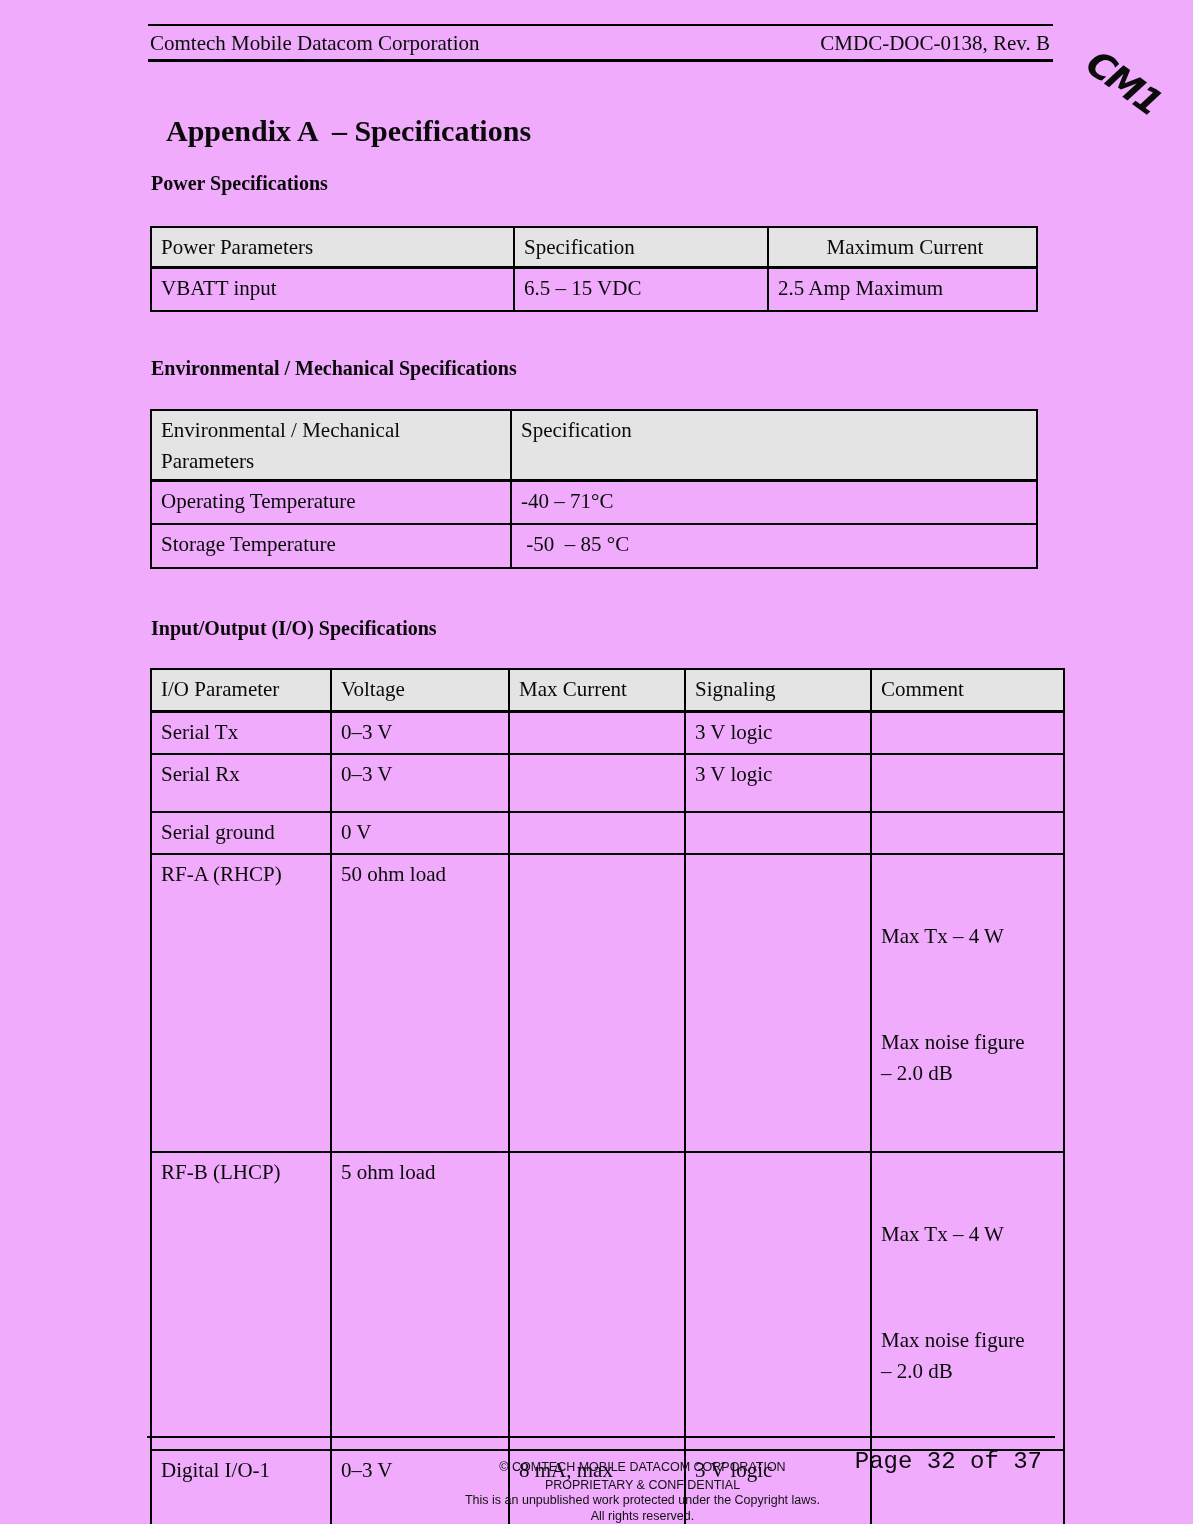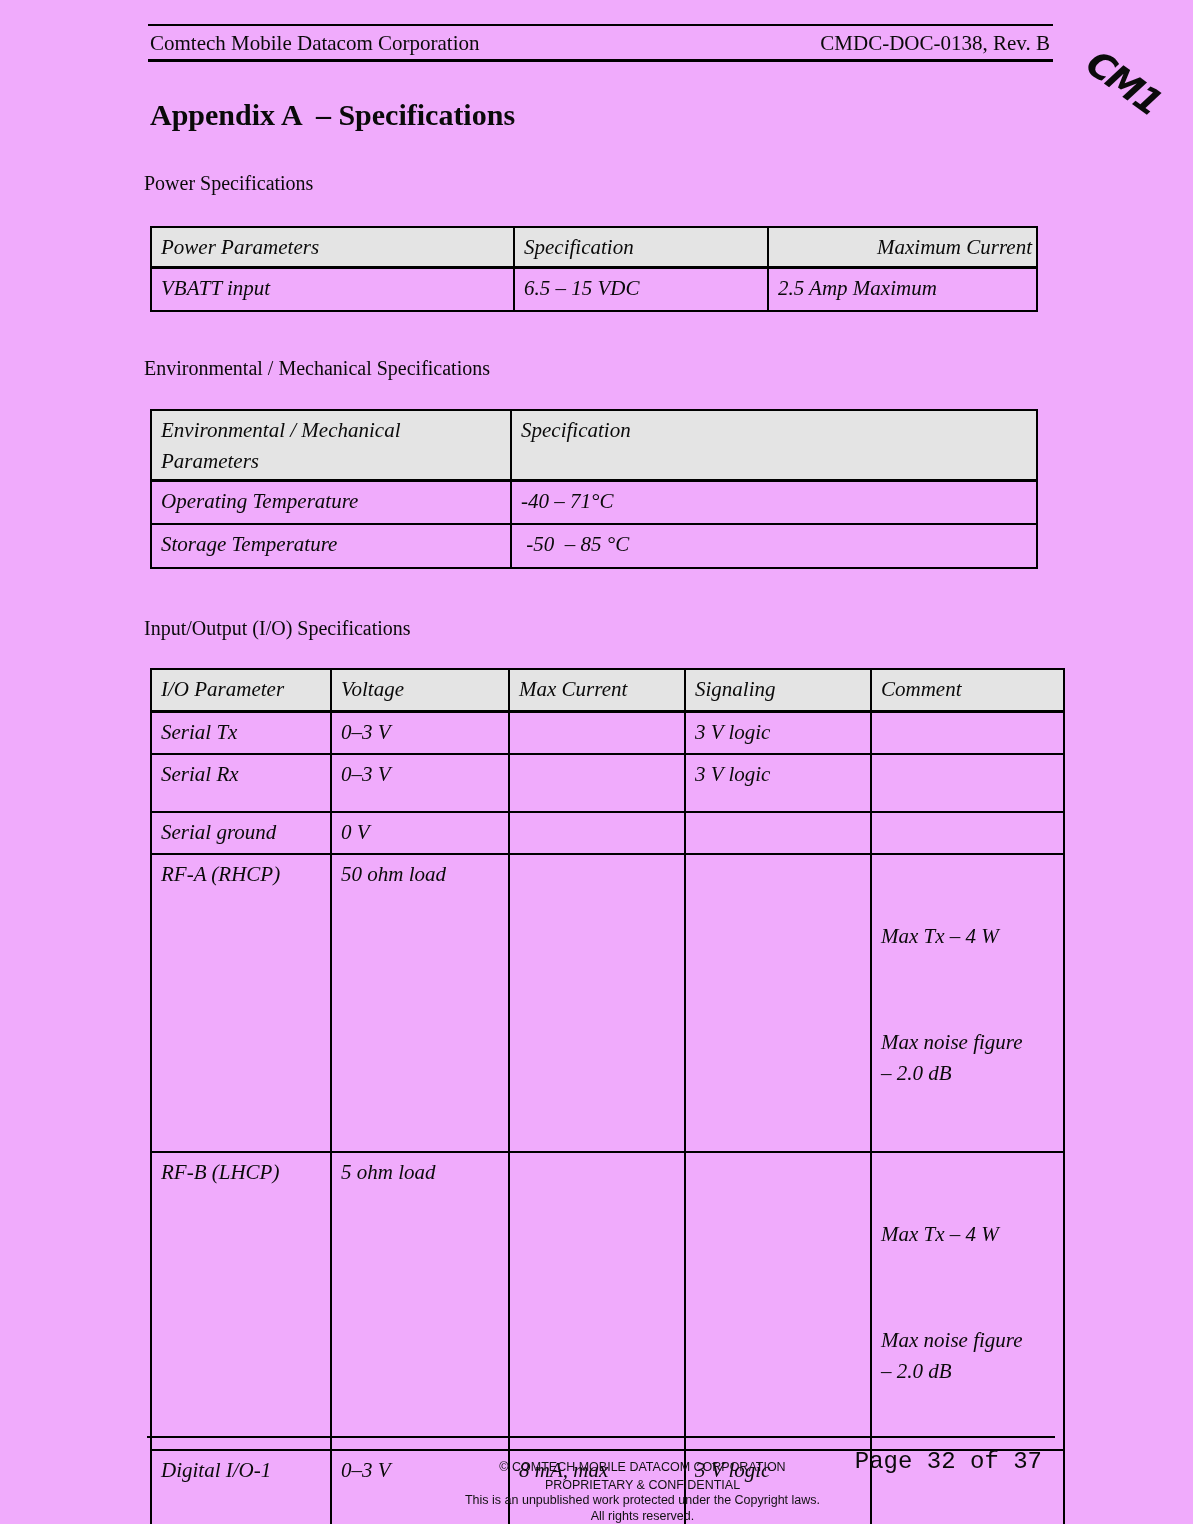--- a/index.html
+++ b/index.html
@@ -34,29 +34,29 @@
     font-family: "DejaVu Sans", sans-serif;
     font-weight: 900; font-style: italic;
     font-size: 36px; letter-spacing: -2px;
     transform: rotate(36deg);
     transform-origin: left top;
     color: #0b0b0b;
   }
   .title {
     position: absolute;
     left: 150px; top: 98px;
-    margin: 0;
+    margin: 16px;
     font-size: 30px; font-weight: bold;
     white-space: pre-wrap;
   }
   .sec-heading {
     position: absolute;
-    left: 144px;
+    left: 151px;
     margin: 0;
-    font-size: 20px; font-weight: normal;
+    font-size: 20px; font-weight: bold;
     white-space: pre-wrap;
   }
   .sec-power { top: 172px; }
   .sec-env   { top: 357px; }
   .sec-io    { top: 617px; }
 
   table.tbl {
     position: absolute;
     border-collapse: collapse;
     table-layout: fixed;
@@ -64,30 +64,29 @@
   }
   table.tbl th, table.tbl td {
     border: 2px solid #000;
     vertical-align: top;
     text-align: left;
     padding: 4px 4px 0 9px;
     font-weight: normal;
     line-height: 31px;
     white-space: pre-wrap;
     overflow: hidden;
-    font-style: italic;
   }
   table.tbl tr.head th {
     background: #e4e4e4;
     border-bottom: 3px solid #000;
   }
   .tbl-power { left: 150px; top: 226px; width: 886px; }
   .tbl-power tr:nth-child(1) { height: 40px; }
   .tbl-power tr:nth-child(2) { height: 44px; }
-  .tbl-power .center { text-align: right; }
+  .tbl-power .center { text-align: center; }
 
   .tbl-env { left: 150px; top: 409px; width: 886px; }
   .tbl-env tr:nth-child(1) { height: 70px; }
   .tbl-env tr:nth-child(2) { height: 44px; }
   .tbl-env tr:nth-child(3) { height: 44px; }
   .tbl-env th.pr-wide { padding-right: 70px; margin-top: 16px; }
 
   .tbl-io { left: 150px; top: 668px; width: 913px; }
   .tbl-io tr:nth-child(1)  { height: 42px; }
   .tbl-io tr:nth-child(2)  { height: 43px; }

